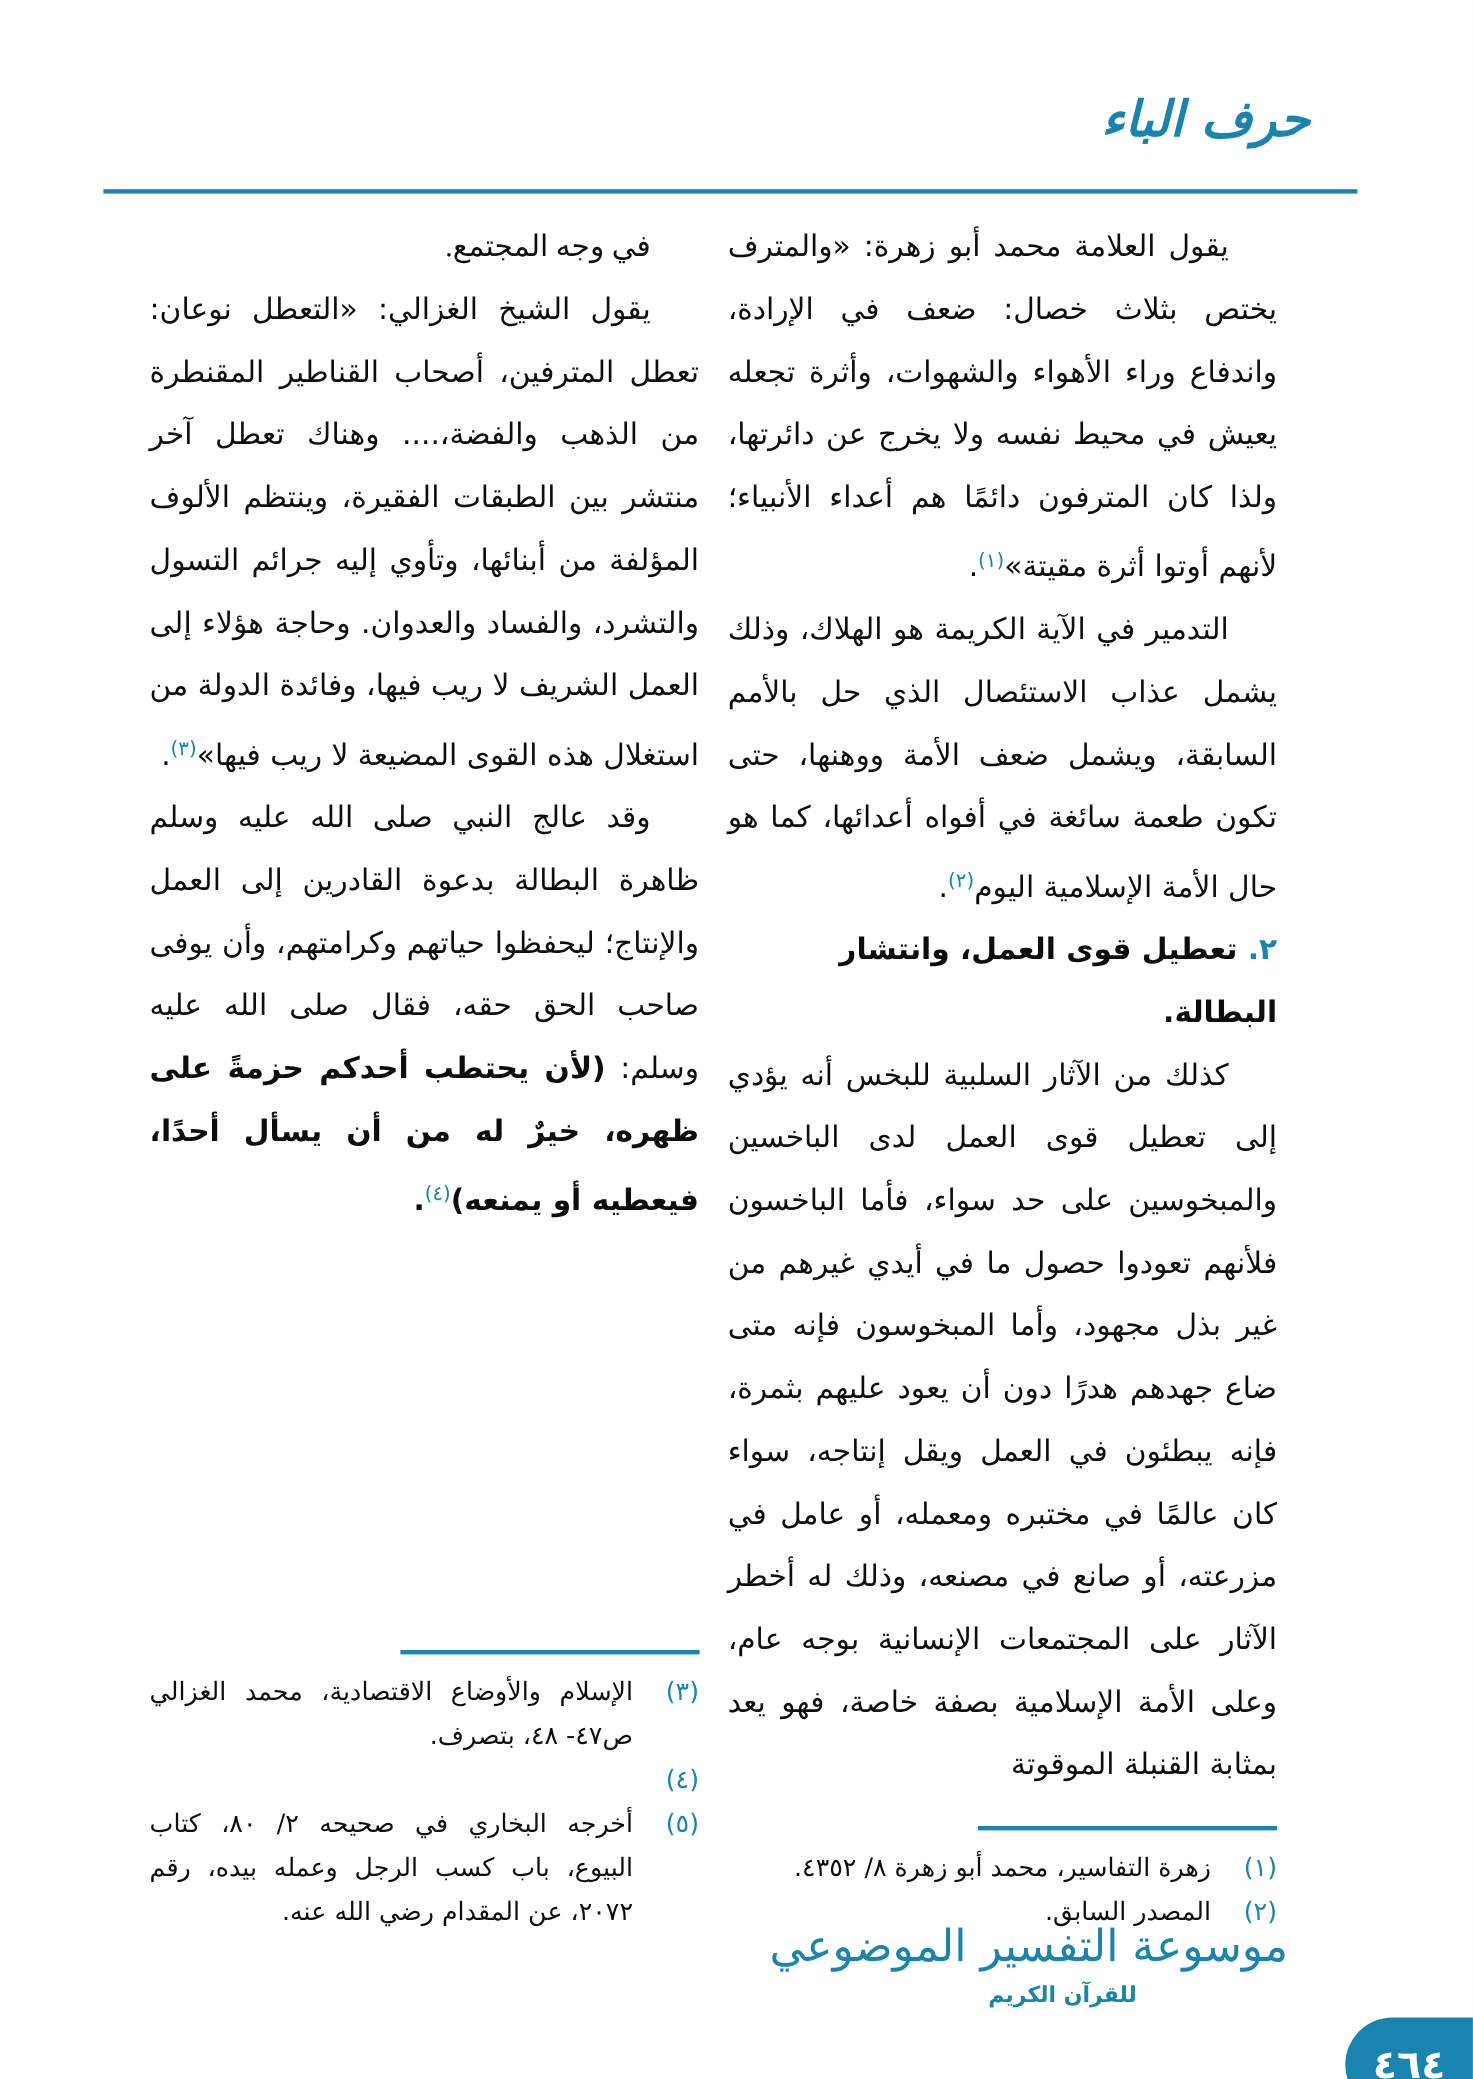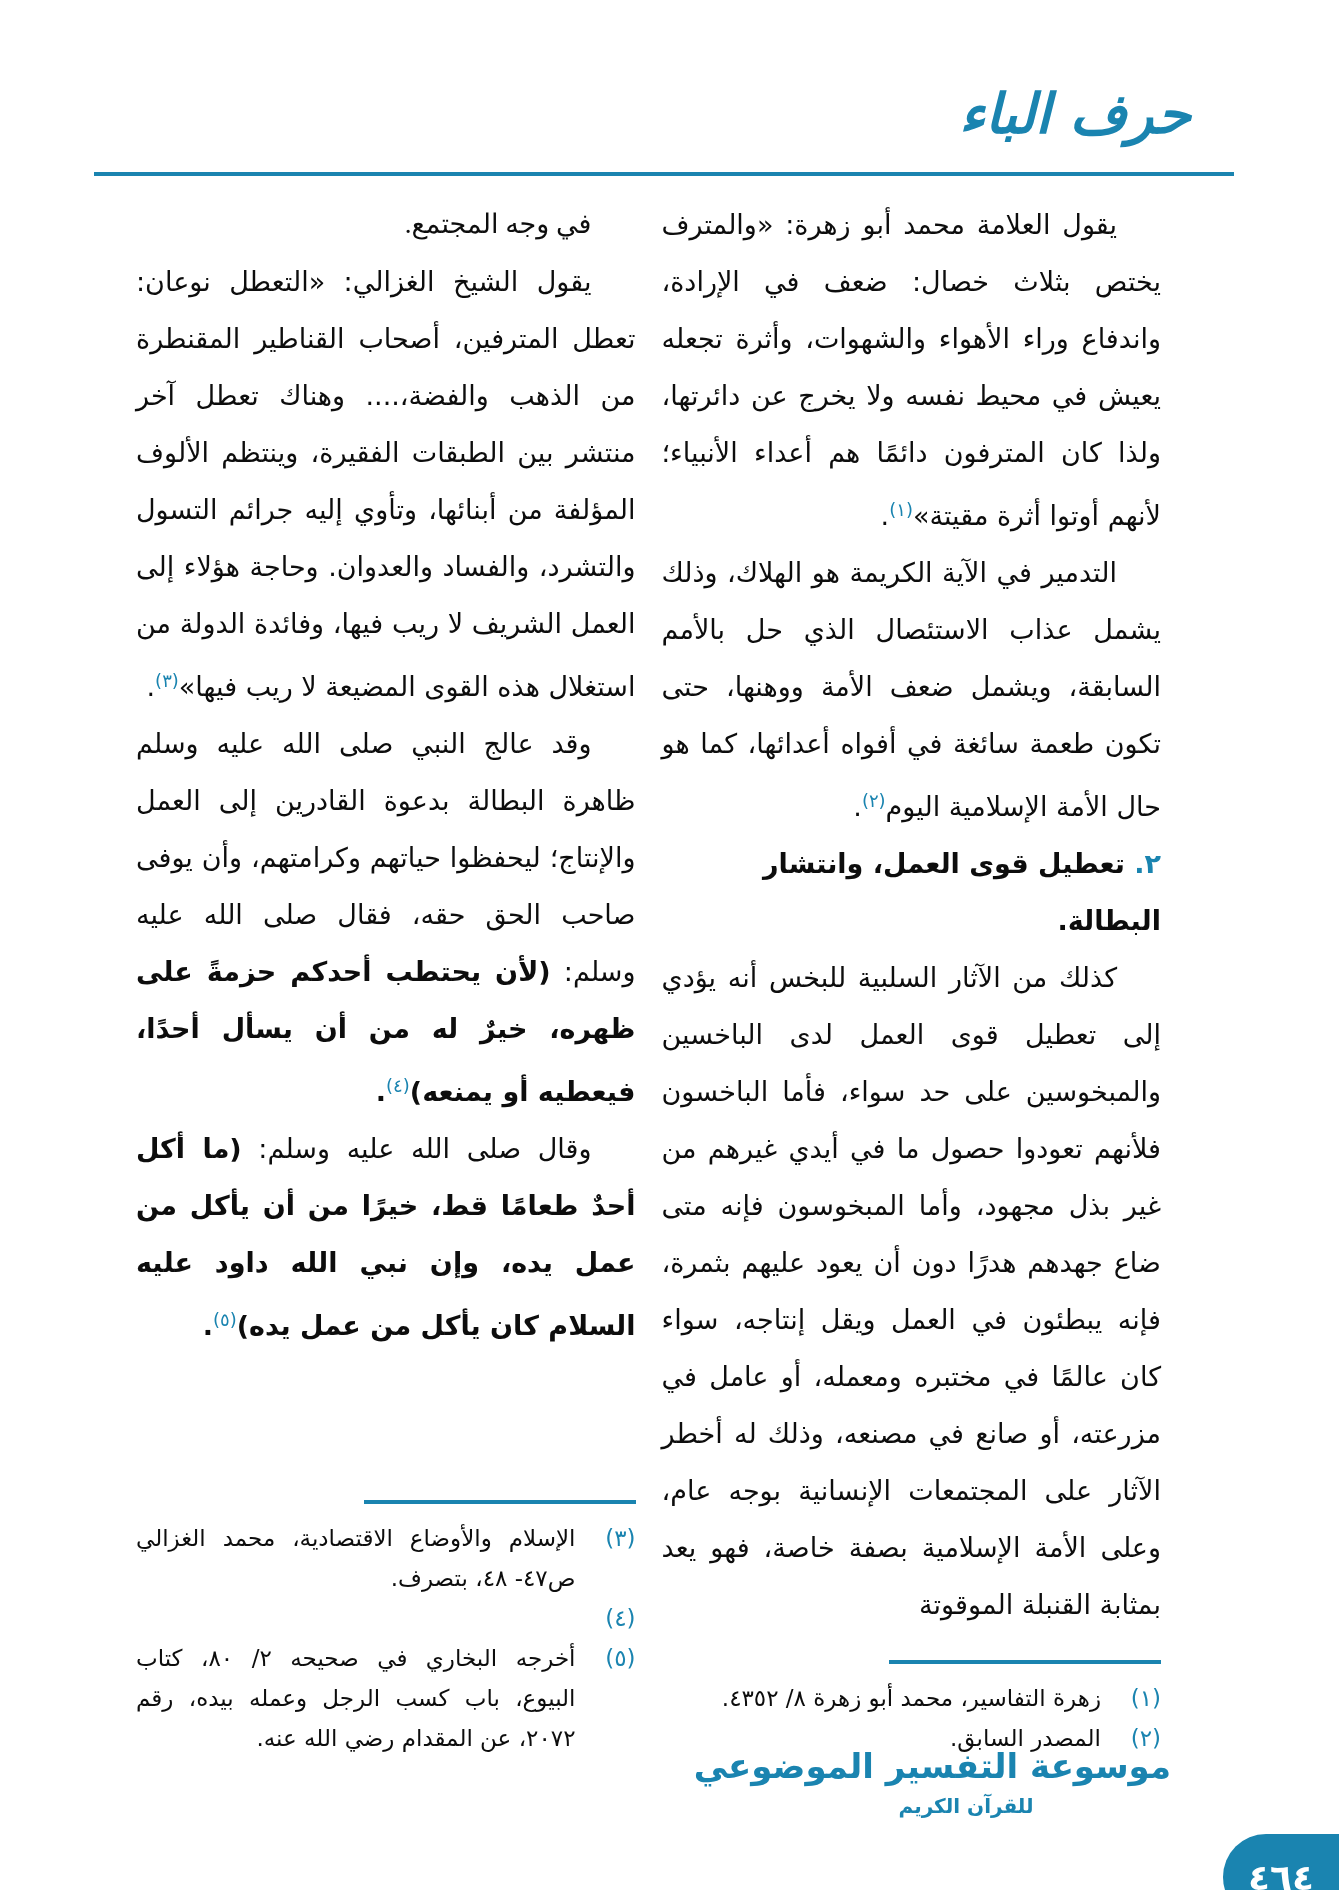--- a/index.html
+++ b/index.html
@@ -8,21 +8,21 @@
     width:1339px;height:1890px;
     margin:0 auto;
     background:#ffffff;
     overflow:hidden;
     direction:rtl;
     font-family:"DejaVu Sans", sans-serif;
     color:#0d0d0d;
   }
   .header-title{
     position:absolute;top:82px;right:148px;
-    font-size:55px;font-weight:bold;font-style:italic;
+    font-size:45px;font-weight:bold;font-style:italic;
     color:#1a84b0;
     letter-spacing:-2px;
   }
   .header-rule{
     position:absolute;top:172px;left:94px;width:1140px;height:4px;
     background:#1a84b0;
   }
   .columns{
     position:absolute;top:196px;right:178px;left:136px;bottom:132px;
     display:flex;flex-direction:row;gap:26px;
@@ -72,21 +72,21 @@
     flex:1 1 auto;
     text-align:justify;text-justify:inter-word;
   }
   .logo{
     position:absolute;top:1748px;right:168px;width:410px;
     text-align:center;
     color:#1a84b0;
     line-height:1.1;
   }
   .logo-main{
-    font-size:34px;font-weight:bold;
+    font-size:40px;font-weight:normal;
     letter-spacing:-2px;
     white-space:nowrap;
   }
   .logo-sub{
     font-size:20px;font-weight:bold;
     margin-top:10px;
   }
   .badge{
     position:absolute;top:1834px;right:0;
     width:116px;height:86px;
@@ -129,21 +129,20 @@
       </div>
     </div>
 
     <div class="col">
       <p class="body cont"><span>في وجه المجتمع.</span></p>
 
       <p class="body indent"><span>يقول الشيخ الغزالي: «التعطل نوعان: تعطل المترفين، أصحاب القناطير المقنطرة من الذهب والفضة،.... وهناك تعطل آخر منتشر بين الطبقات الفقيرة، وينتظم الألوف المؤلفة من أبنائها، وتأوي إليه جرائم التسول والتشرد، والفساد والعدوان. وحاجة هؤلاء إلى العمل الشريف لا ريب فيها، وفائدة الدولة من استغلال هذه القوى المضيعة لا ريب فيها»</span><span class="fnref">(٣)</span><span>.</span></p>
 
       <p class="body indent"><span>وقد عالج النبي صلى الله عليه وسلم ظاهرة البطالة بدعوة القادرين إلى العمل والإنتاج؛ ليحفظوا حياتهم وكرامتهم، وأن يوفى صاحب الحق حقه، فقال صلى الله عليه وسلم: </span><span class="hadith">(لأن يحتطب أحدكم حزمةً على ظهره، خيرٌ له من أن يسأل أحدًا، فيعطيه أو يمنعه)</span><span class="fnref">(٤)</span><span class="hadith">.</span></p>
 
-      <p class="body indent"><span>وقال صلى الله عليه وسلم: </span><span class="hadith">(ما أكل أحدٌ طعامًا قط، خيرًا من أن يأكل من عمل يده، وإن نبي الله داود عليه السلام كان يأكل من عمل يده)</span><span class="fnref">(٥)</span><span class="hadith">.</span></p>
 
       <div class="footnotes">
         <div class="fn-rule"></div>
         <div class="footnote">
           <span class="fn-marker">(٣)</span>
           <span class="fn-text">الإسلام والأوضاع الاقتصادية، محمد الغزالي ص٤٧- ٤٨، بتصرف.</span>
         </div>
         <div class="footnote">
           <span class="fn-marker">(٤)</span>
         </div>

